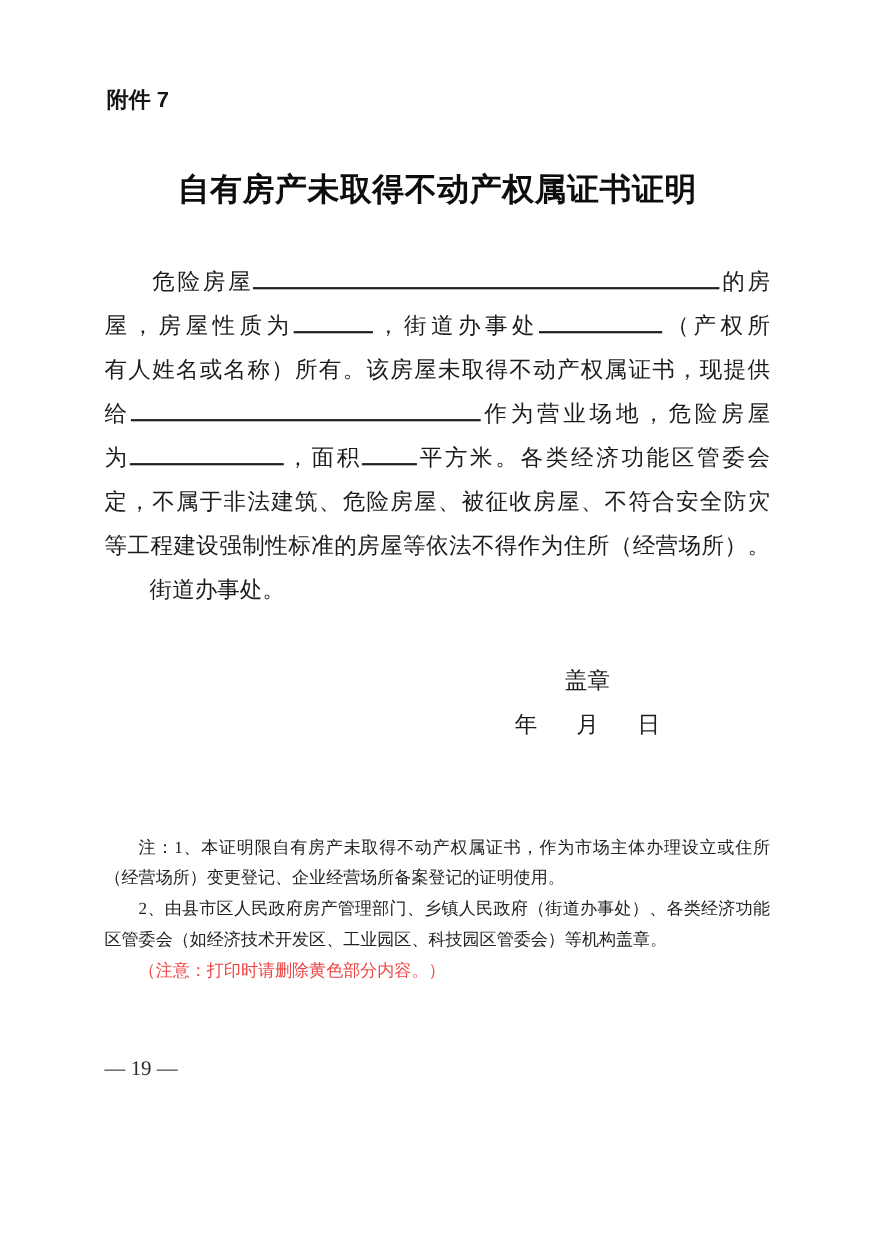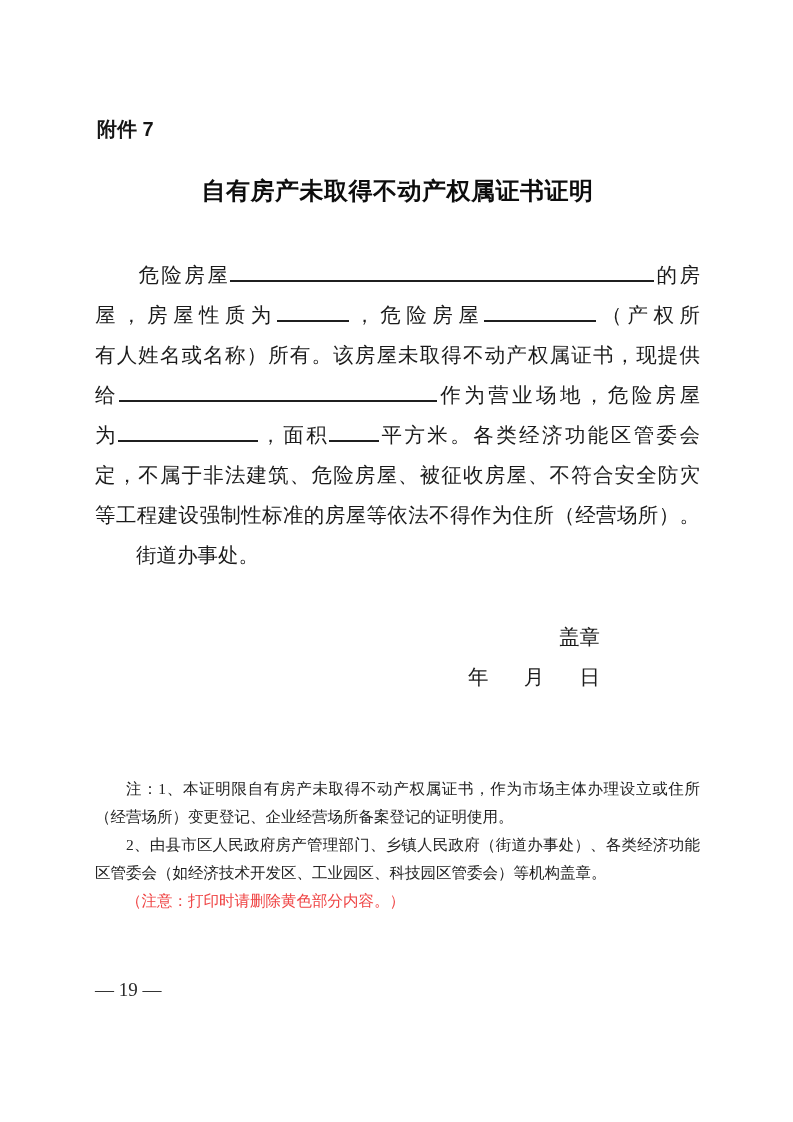--- a/index.html
+++ b/index.html
@@ -11,31 +11,31 @@
     margin: 0 auto;
     background: #ffffff;
     font-family: "Liberation Serif", "DejaVu Serif", serif;
     color: #1a1a1a;
     overflow: hidden;
   }
   .content {
     padding: 0 93px 0 95px;
   }
   .attachment {
-    margin-top: 117px;
+    margin-top: 79px;
     padding-left: 2px;
     font-family: "Liberation Sans", "DejaVu Sans", sans-serif;
     font-weight: 700;
     font-size: 20px;
     line-height: 24px;
     color: #161616;
   }
   .title {
-    margin-top: 30px;
-    font-size: 24px;
+    margin-top: 50px;
+    font-size: 29px;
     font-weight: 900;
     line-height: 40px;
     text-align: center;
     letter-spacing: 0.5px;
     color: #0d0d0d;
   }
   .docbody {
     margin-top: 44px;
     font-size: 20.5px;
     line-height: 40px;
@@ -63,21 +63,21 @@
   .sig {
     margin-top: 42px;
     font-size: 20.5px;
     line-height: 40px;
     color: #1b1b1b;
   }
   .stamp-row {
     width: 132px;
     margin-left: auto;
     margin-right: 100px;
-    text-align: right;
+    text-align: center;
     height: 40px;
   }
   .date-row {
     width: 132px;
     margin-left: auto;
     margin-right: 100px;
     display: flex;
     justify-content: space-between;
     height: 40px;
   }
@@ -112,21 +112,21 @@
 <div class="page">
   <div class="content">
 
     <div class="attachment">附件 7</div>
 
     <h1 class="title">自有房产未取得不动产权属证书证明</h1>
 
     <div class="docbody">
       <div class="line"><span class="ind"></span><span>危险房屋</span><span class="blank w424"></span><span>的房</span></div>
 
-      <div class="line"><span>屋，房屋性质为</span><span class="blank w72"></span><span>，危险房屋</span><span class="blank w112"></span><span>（产权所</span></div>
+      <div class="line"><span>屋，房屋性质为</span><span class="blank w72"></span><span>，街道办事处</span><span class="blank w112"></span><span>（产权所</span></div>
 
       <div class="line"><span>有人姓名或名称）所有。该房屋未取得不动产权属证书，现提供</span></div>
 
       <div class="line"><span>给</span><span class="blank w318"></span><span>作为营业场地，危险房屋</span></div>
 
       <div class="line"><span>为</span><span class="blank w140"></span><span>，面积</span><span class="blank w50"></span><span>平方米。各类经济功能区管委会</span></div>
 
       <div class="line"><span>定，不属于非法建筑、危险房屋、被征收房屋、不符合安全防灾</span></div>
 
       <div class="line"><span>等工程建设强制性标准的房屋等依法不得作为住所（经营场所）。</span></div>

